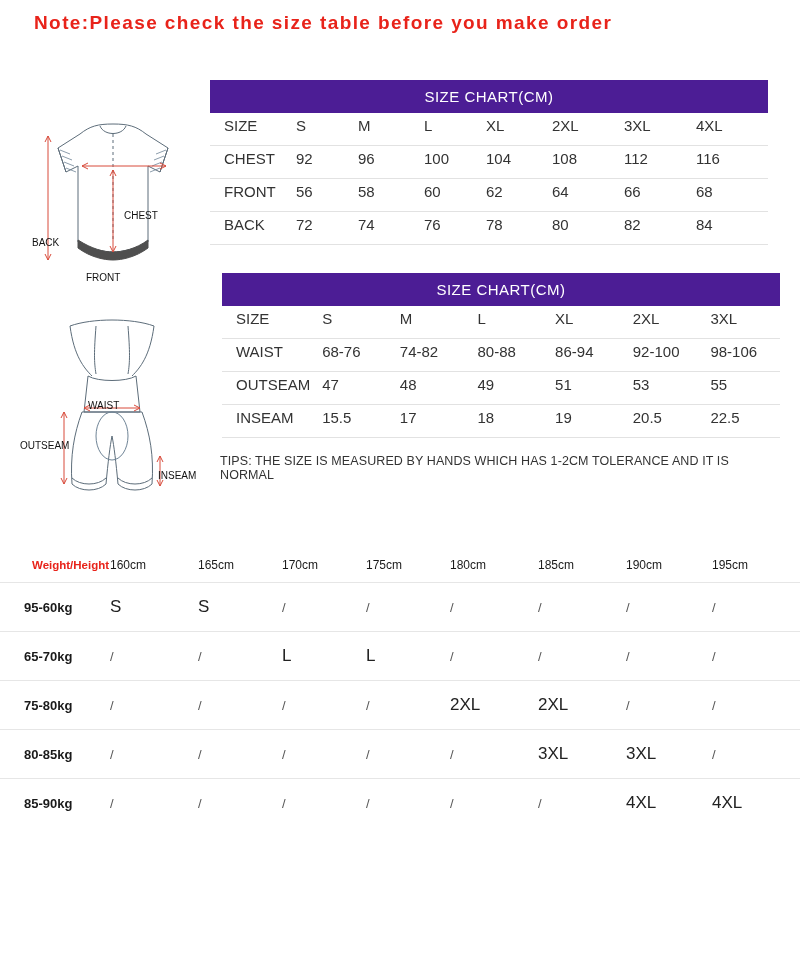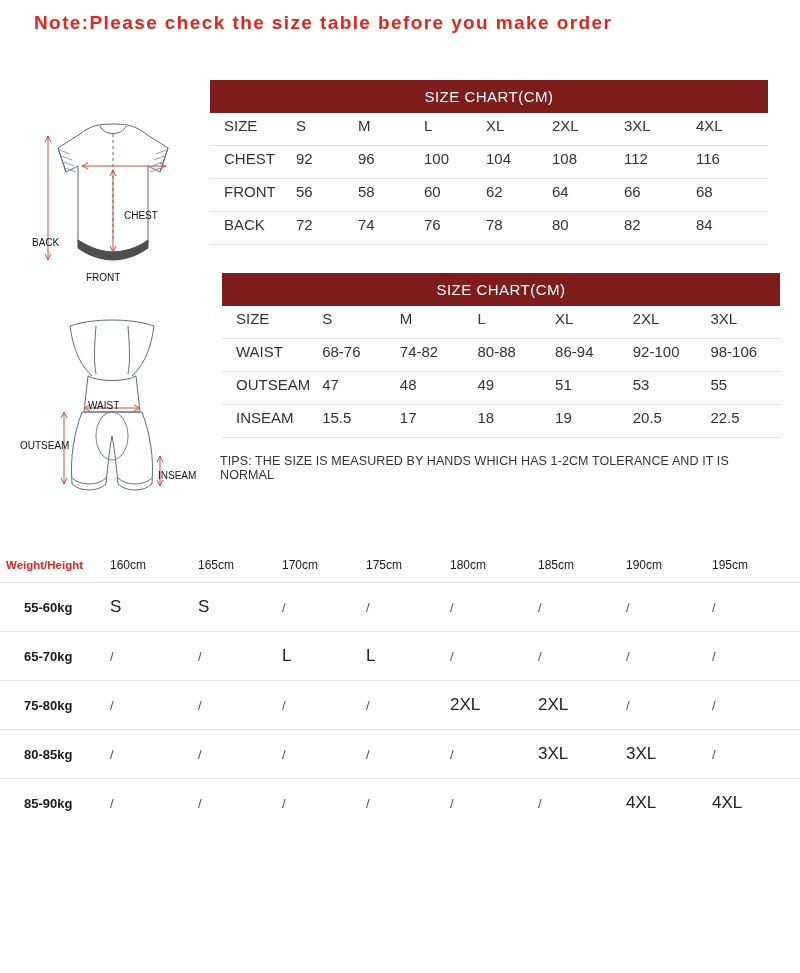--- a/index.html
+++ b/index.html
@@ -39,21 +39,21 @@
     margin-left: 210px;
     width: 568px;
   }
 
   table.size-chart {
     width: 558px;
     border-collapse: collapse;
     table-layout: fixed;
   }
   table.size-chart caption {
-    background: #7f1d1d;
+    background: #4c1d95;
     color: #ffffff;
     font-size: 15px;
     padding: 8px 0;
     letter-spacing: .5px;
   }
   table.size-chart td {
     font-size: 15px;
     color: #333;
     padding: 4px 0 11px 0;
     border-bottom: 1px solid #e2e2e2;
@@ -95,21 +95,21 @@
   table.wh {
     width: 800px;
     border-collapse: collapse;
     table-layout: fixed;
   }
   table.wh th.corner {
     color: #e8231a;
     font-size: 11.5px;
     font-weight: bold;
     text-align: left;
-    padding-left: 6px;
+    padding-left: 32px;
     width: 104px;
     white-space: nowrap;
   }
   table.wh th.hdr {
     font-size: 12px;
     color: #1a1a1a;
     font-weight: normal;
     text-align: left;
     padding: 10px 0 10px 0;
   }
@@ -357,21 +357,21 @@
         <th class="hdr">170cm</th>
         <th class="hdr">175cm</th>
         <th class="hdr">180cm</th>
         <th class="hdr">185cm</th>
         <th class="hdr">190cm</th>
         <th class="hdr">195cm</th>
       </tr>
     </thead>
     <tbody>
       <tr>
-        <td class="rowlabel">55-60kg</td>
+        <td class="rowlabel">95-60kg</td>
         <td class="cell">S</td>
         <td class="cell">S</td>
         <td class="cell slash">/</td>
         <td class="cell slash">/</td>
         <td class="cell slash">/</td>
         <td class="cell slash">/</td>
         <td class="cell slash">/</td>
         <td class="cell slash">/</td>
       </tr>
       <tr>

